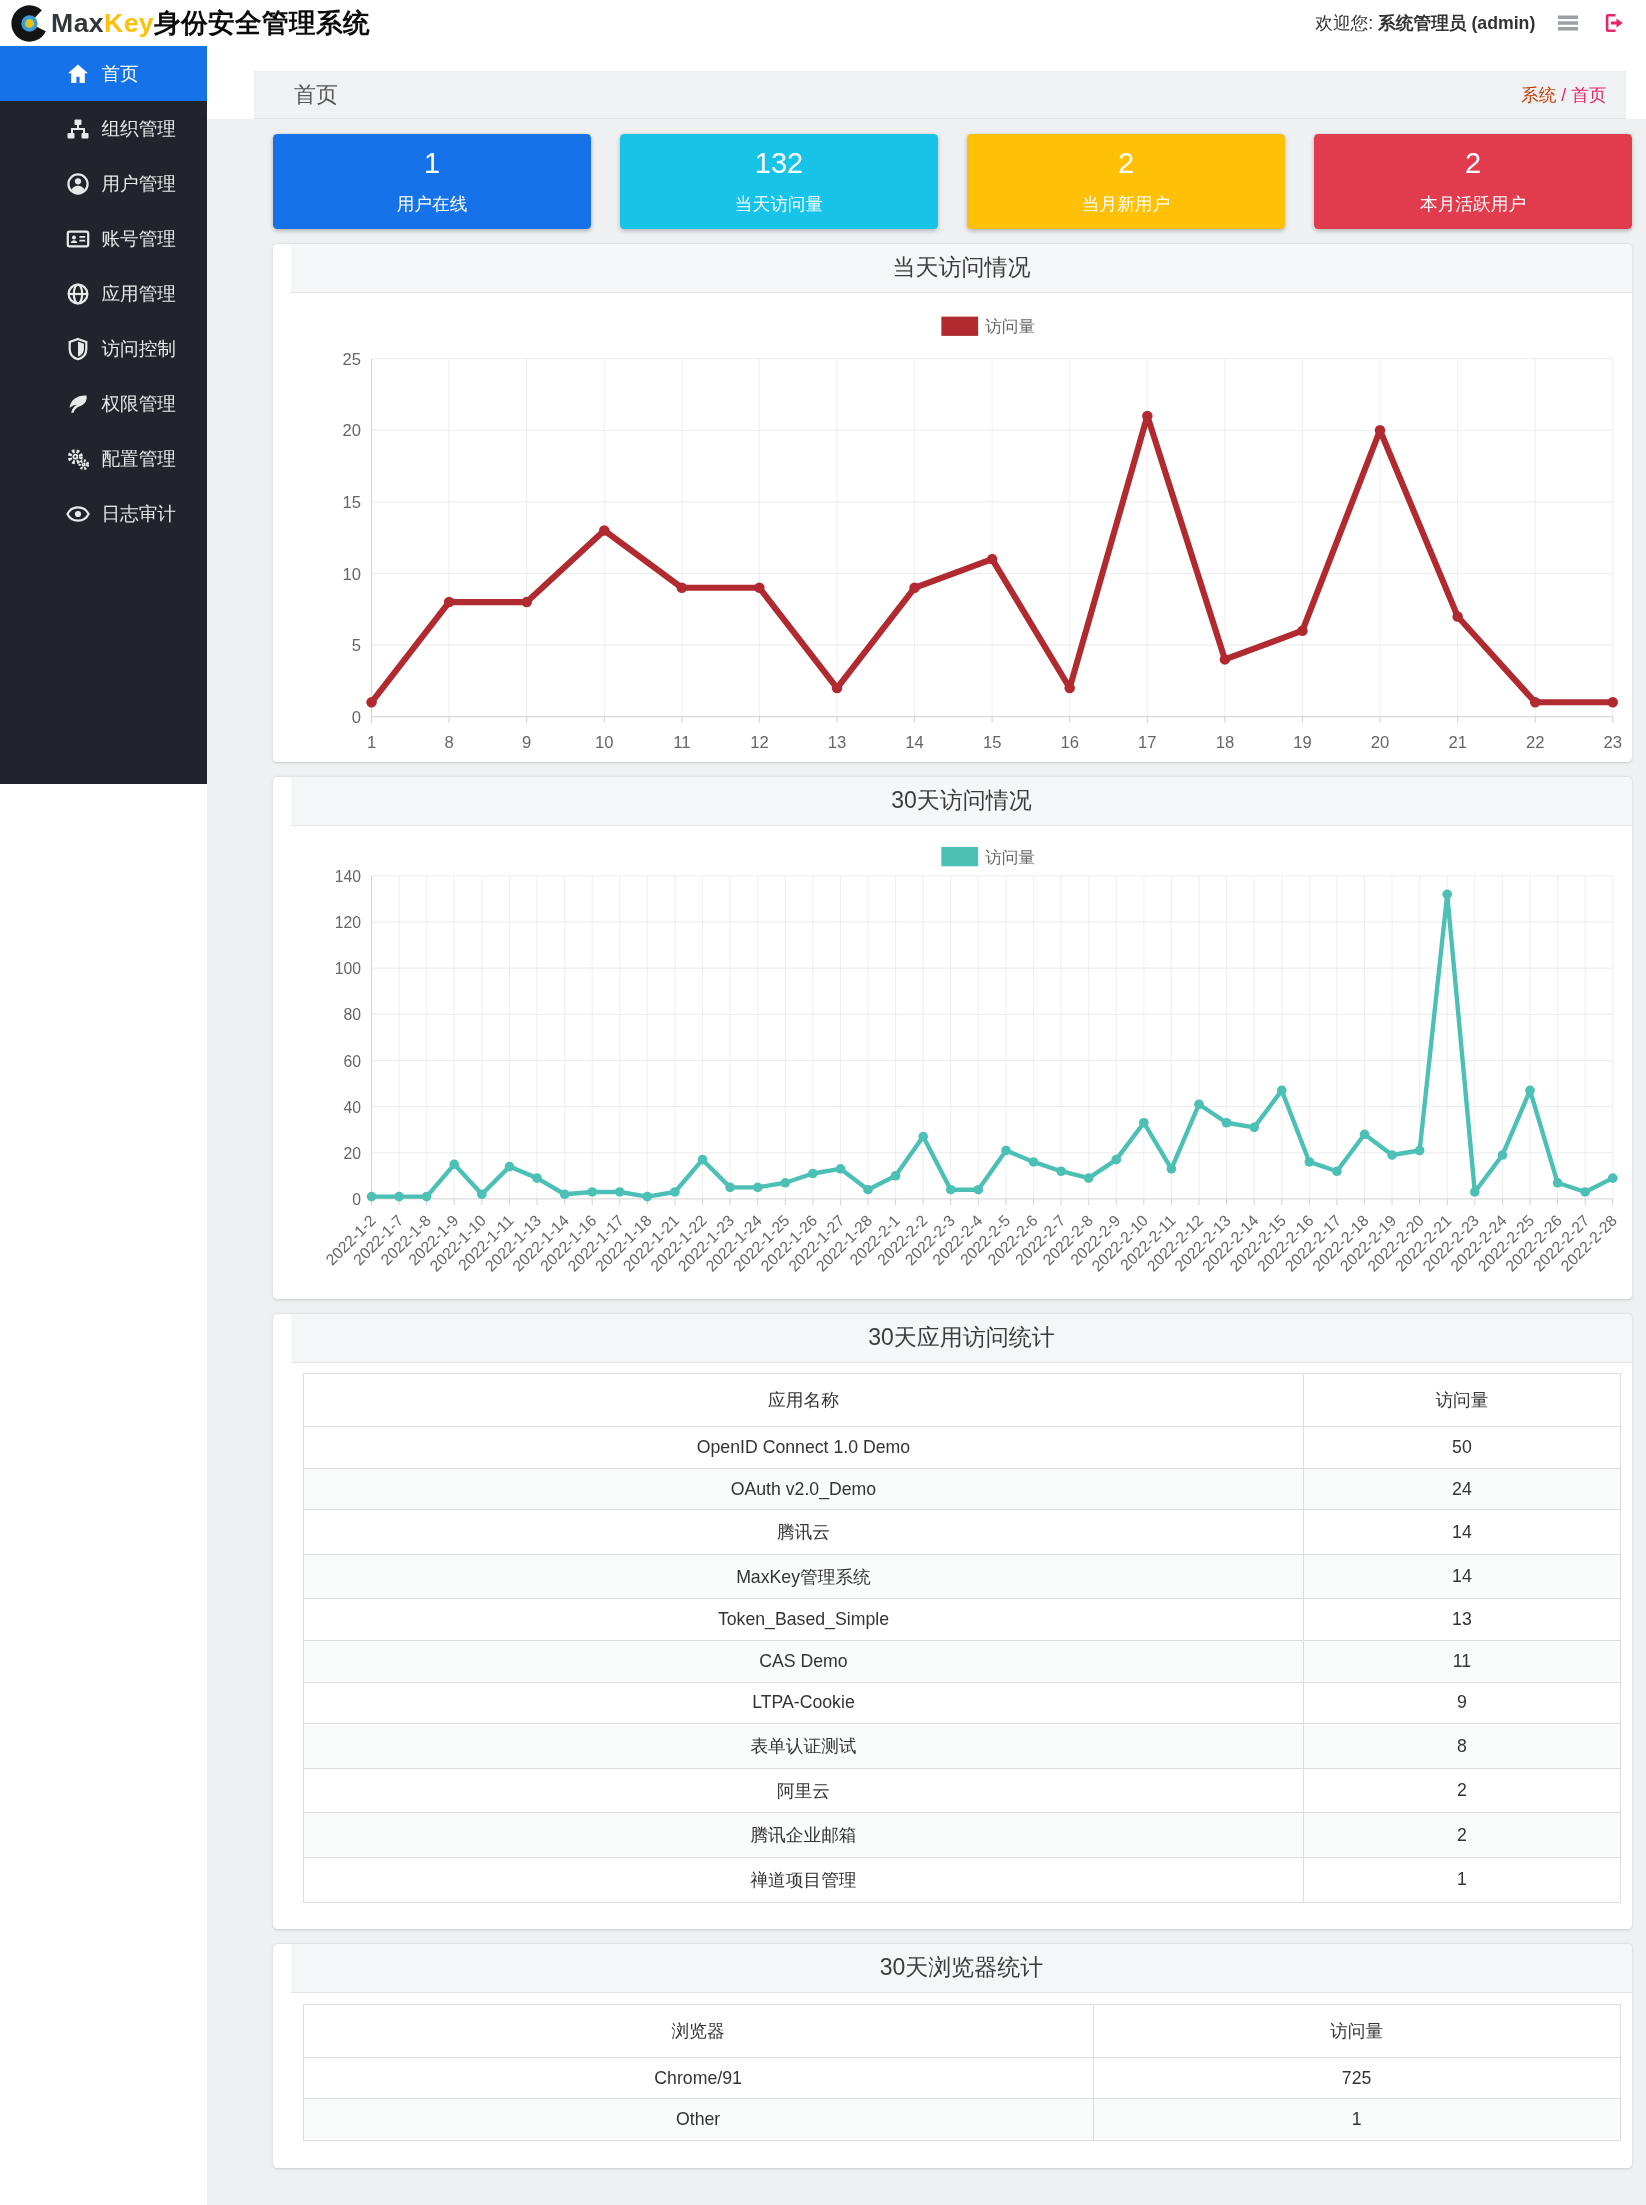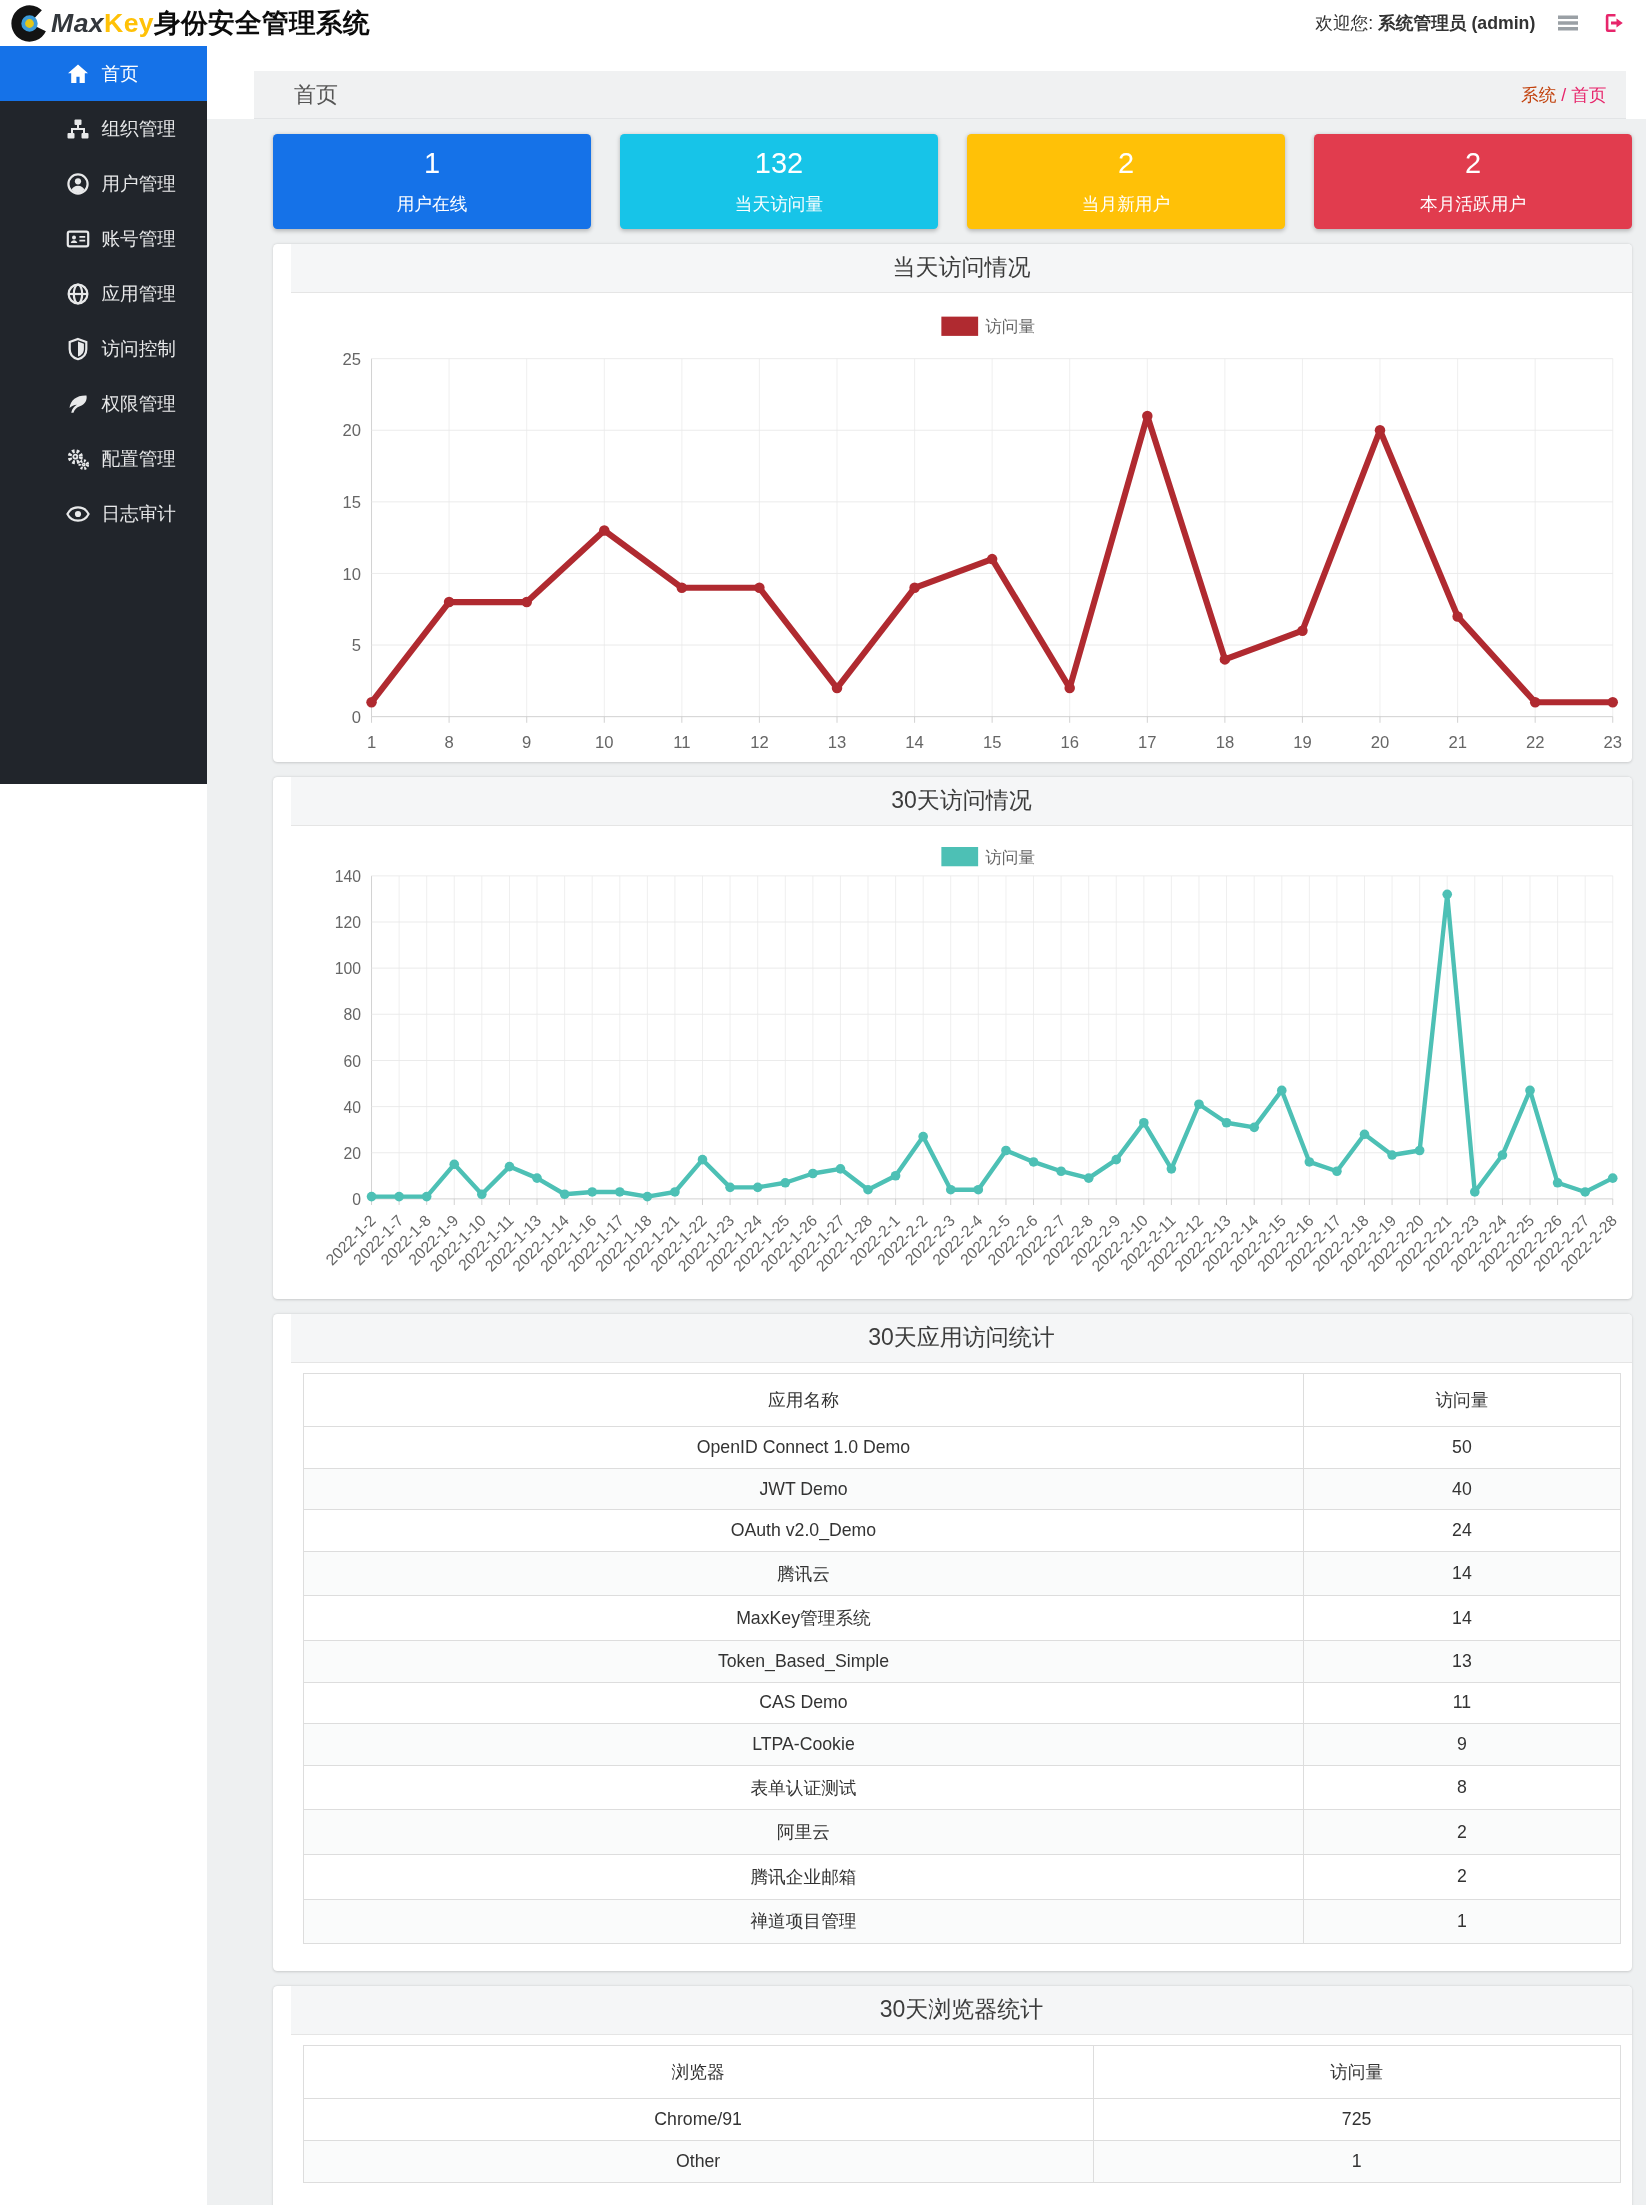--- a/index.html
+++ b/index.html
@@ -5,21 +5,21 @@
   * { margin:0; padding:0; box-sizing:border-box; }
   html,body { width:1647px; height:2206px; overflow:hidden;
     font-family:"Liberation Sans","DejaVu Sans",sans-serif; background:#ffffff; }
 
   
   .topbar { height:46px; background:#fff; display:flex; align-items:center;
     justify-content:space-between; padding:0 19.5px 0 10.6px; position:relative; z-index:5; }
   .logo { display:flex; align-items:center; gap:3.5px; }
   .logo svg { width:37px; height:37px; }
   .logo-text { font-size:26.6px; font-weight:bold; letter-spacing:0.4px; }
-  .logo-max { color:#33373c;font-style:italic; } .logo-key { color:#FFC107; } .logo-suffix { color:#0c0c0c; }
+  .logo-max { color:#33373c; } .logo-key { color:#FFC107; } .logo-suffix { color:#0c0c0c; }
   .topbar-right { display:flex; align-items:center; gap:19.5px; }
   .welcome { font-size:17.7px; color:#333; }
   .welcome b { font-weight:bold; }
   .icon-btn { width:26.6px; height:26.6px; display:flex; align-items:center; justify-content:center; cursor:pointer; background:none; border:none; }
 
   
   .sidebar { position:absolute; top:46px; left:0; width:207px; height:738px;
     background:#21252B; z-index:4; }
   .menu-item { height:55px; display:flex; align-items:center; padding-left:66px;
     color:#e8e9ea; font-size:18.6px; cursor:pointer; }
@@ -534,24 +534,20 @@
                 <th>应用名称</th>
                 <th>访问量</th>
               </tr>
             </thead>
           <tbody>
               <tr>
                 <td>OpenID Connect 1.0 Demo</td>
                 <td>50</td>
               </tr>
               <tr>
-                <td>JWT Demo</td>
-                <td>40</td>
-              </tr>
-              <tr>
                 <td>OAuth v2.0_Demo</td>
                 <td>24</td>
               </tr>
               <tr>
                 <td>腾讯云</td>
                 <td>14</td>
               </tr>
               <tr>
                 <td>MaxKey管理系统</td>
                 <td>14</td>

